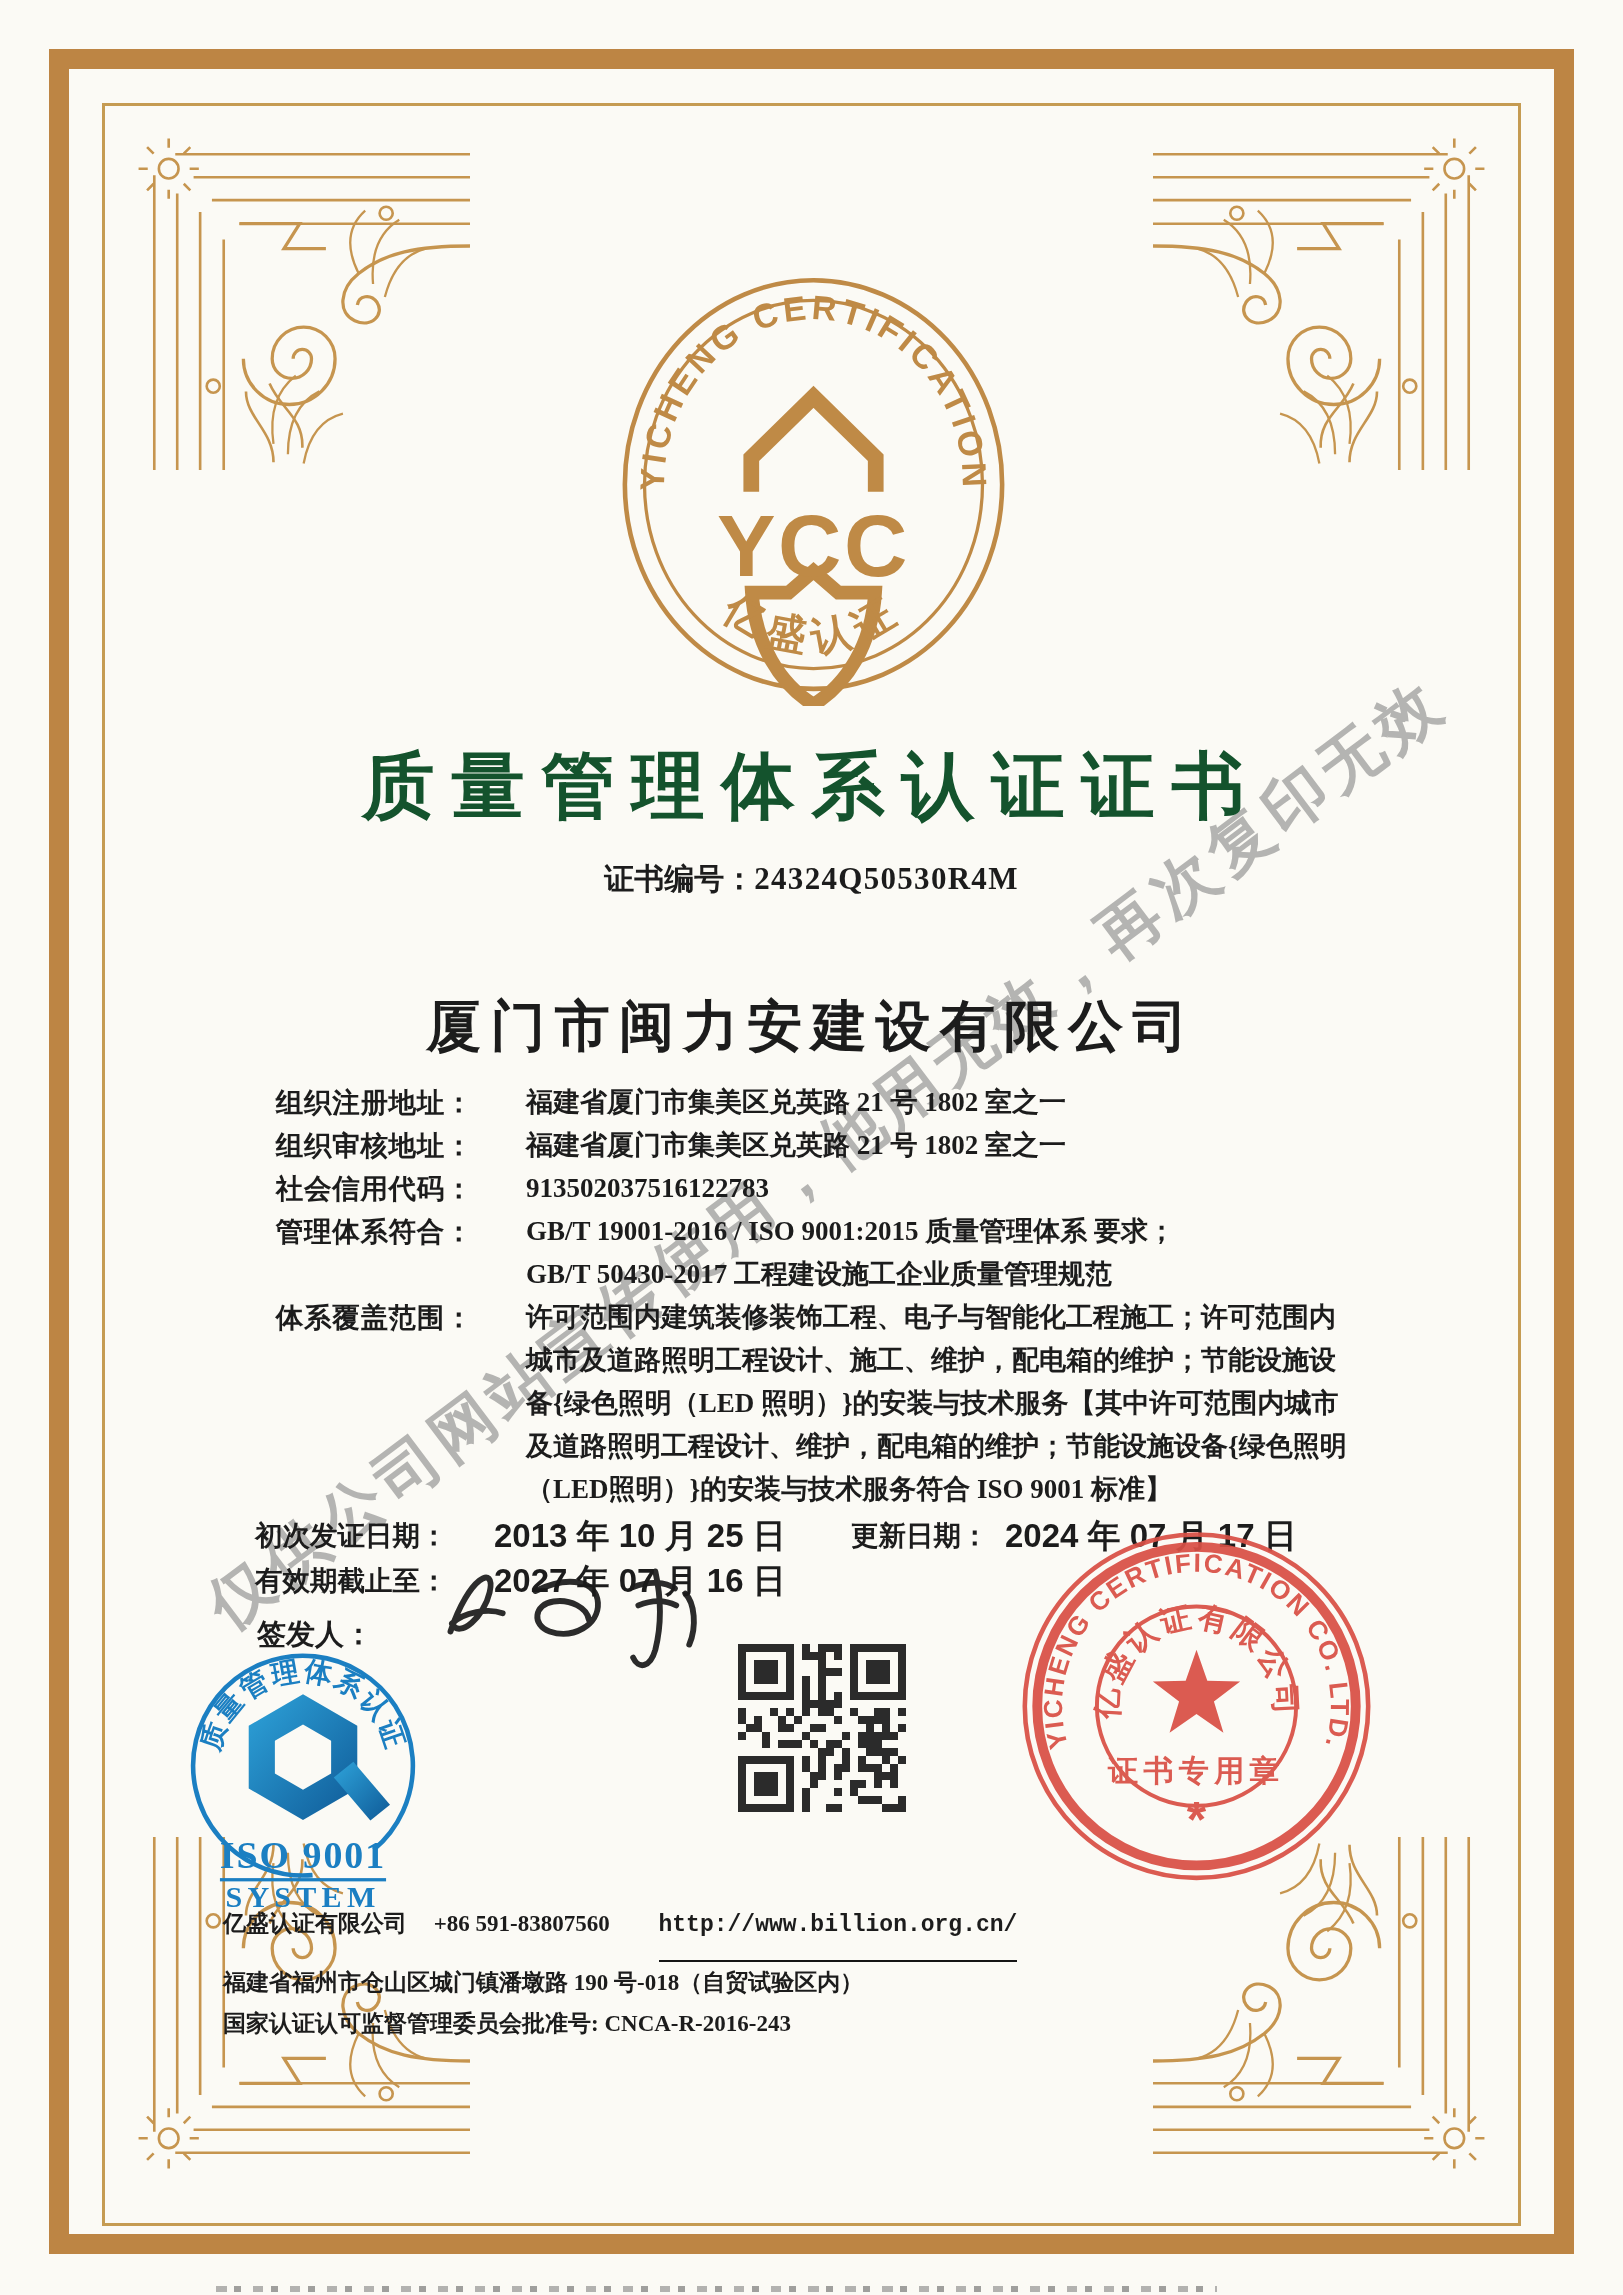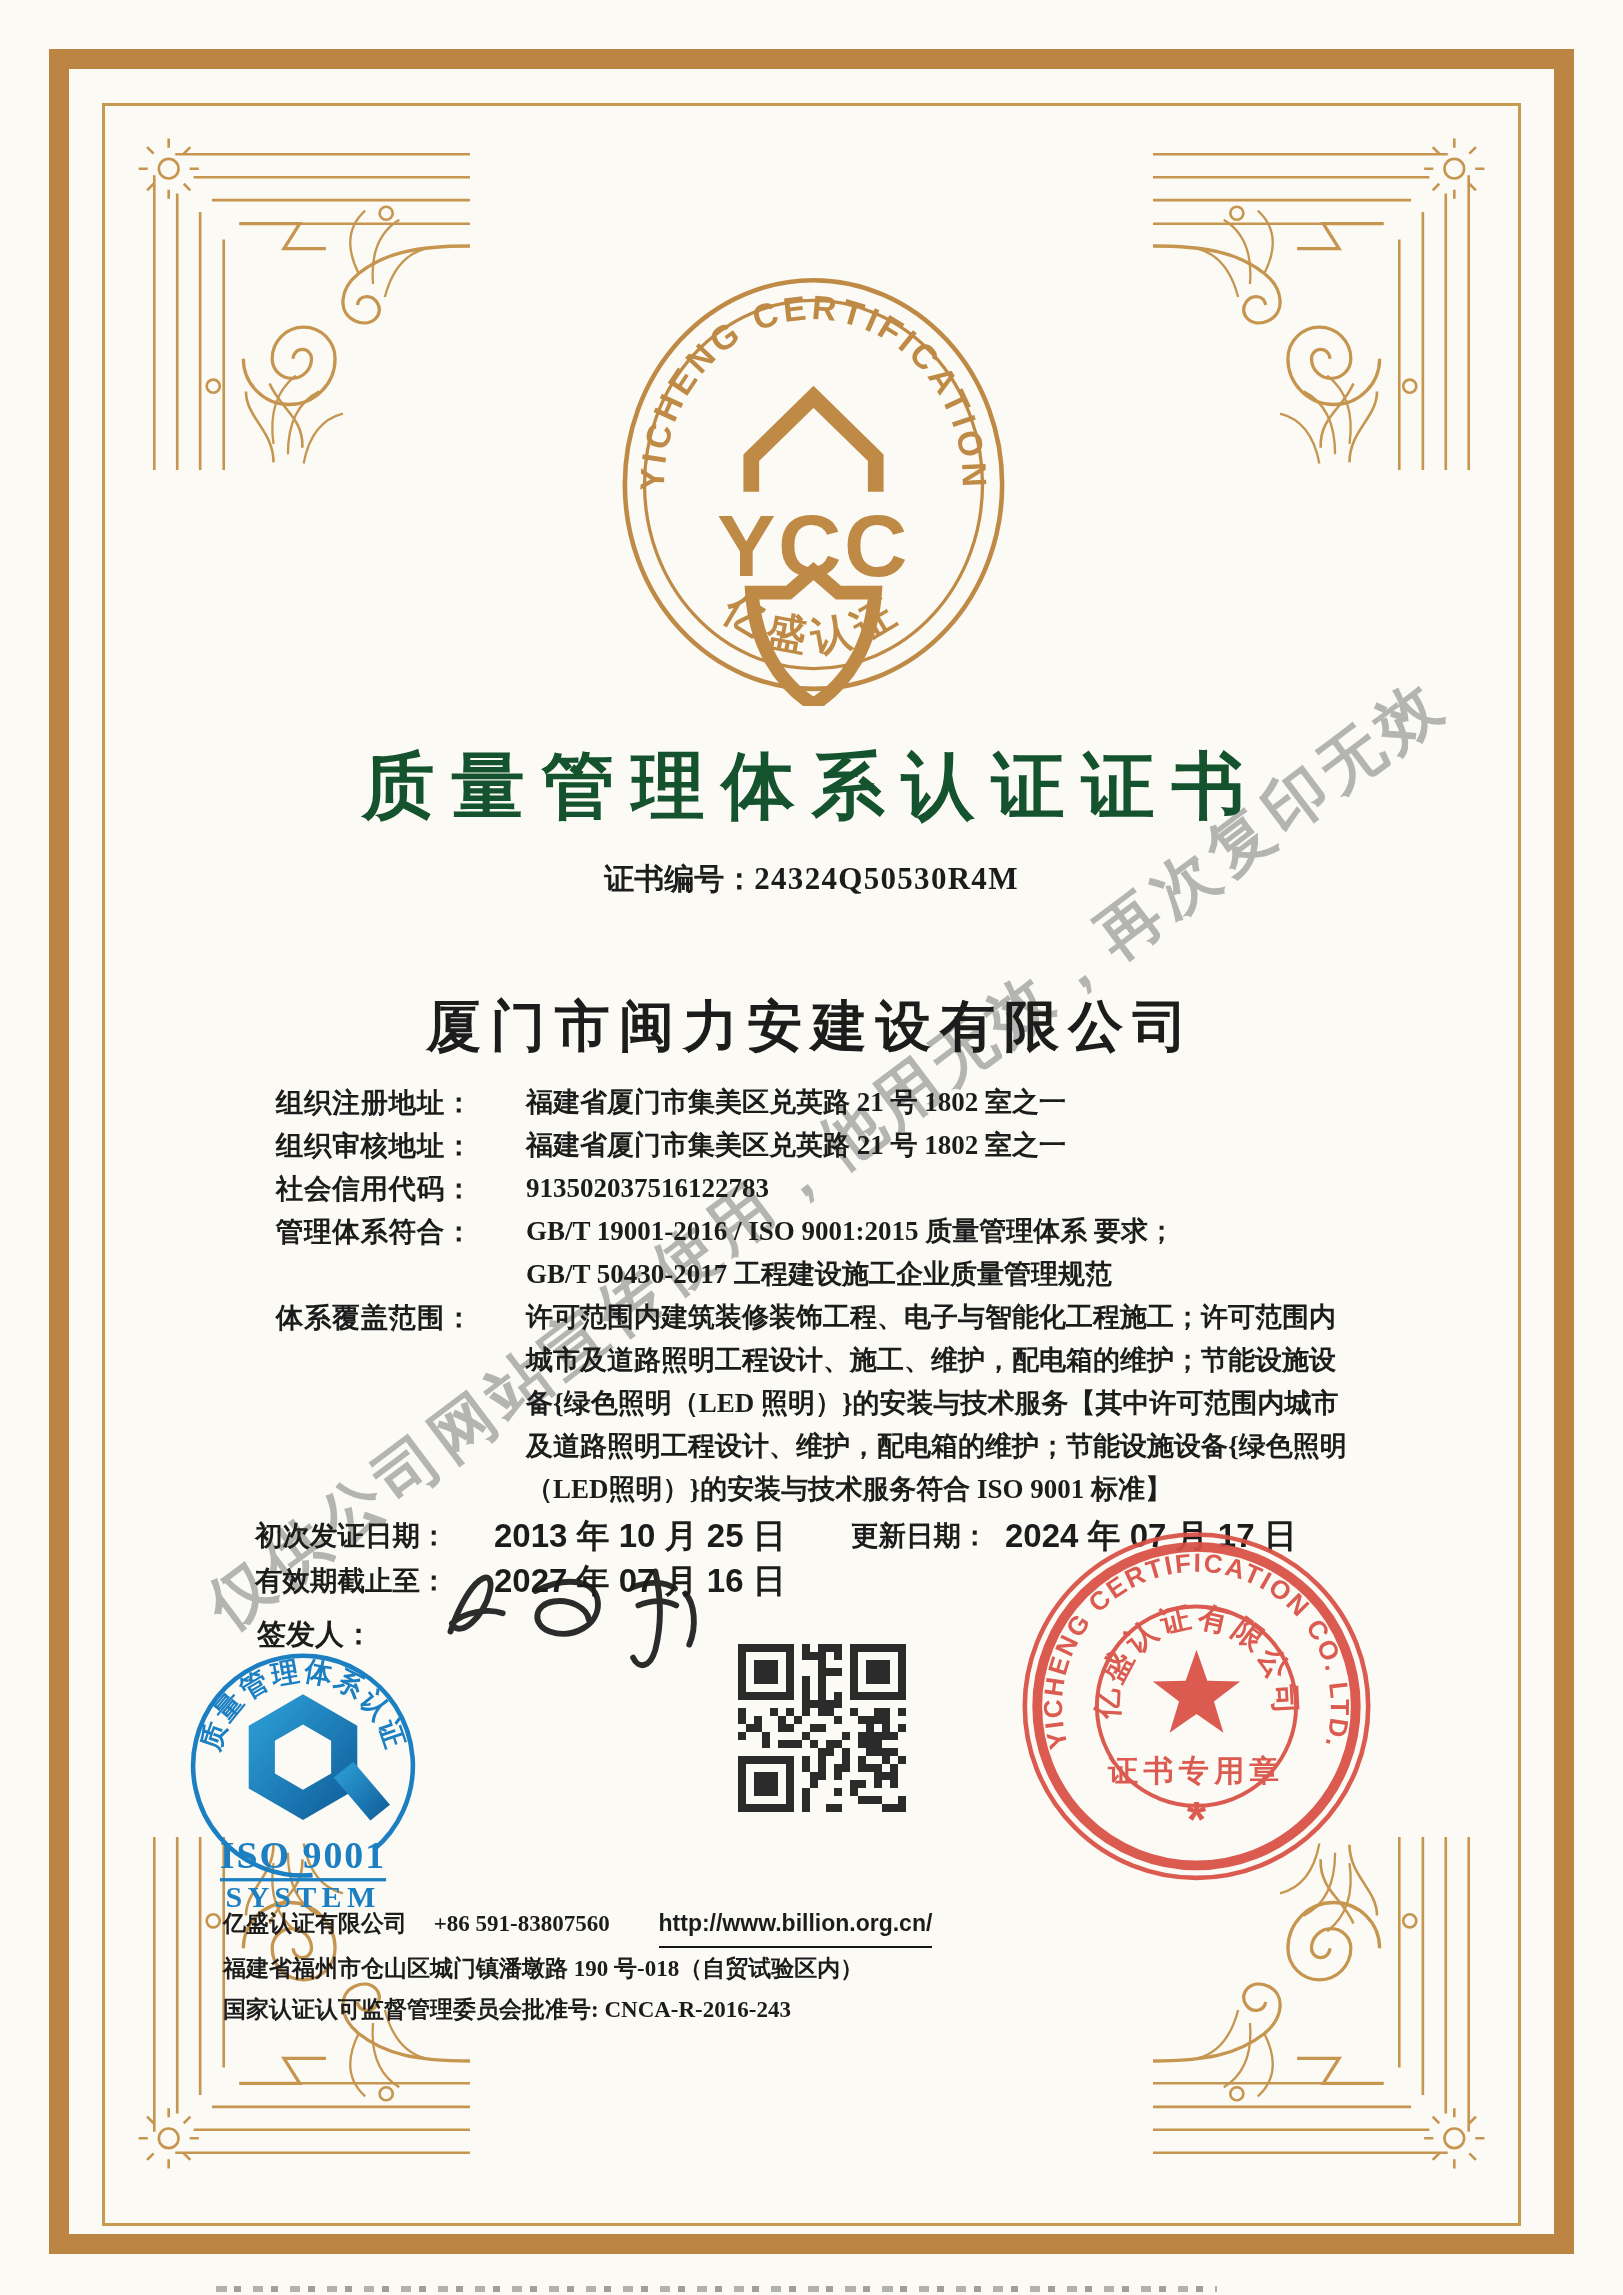--- a/index.html
+++ b/index.html
@@ -50,21 +50,21 @@
   .w365{width:239px;} .w545{width:357px;} .w235{width:154px;}
   .signer{position:absolute;left:257px;top:1615px;font-size:29px;font-weight:bold;text-align:center;}
   .signature{position:absolute;left:425px;top:1548px;}
   .qr{position:absolute;left:738px;top:1644px;}
   .seal{position:absolute;left:1013px;top:1524px;opacity:.93;}
   .badge{position:absolute;left:182px;top:1649px;}
   .footer{position:absolute;left:223px;top:1903px;width:1198px;
           font-family:var(--serif);font-weight:bold;font-size:23px;line-height:41px;}
   .footer .sp{display:inline-block;}
   .footer .gap1{margin-left:21px;} .footer .gap2{margin-left:43px;}
-  .u{border-bottom:2.6px solid #151515;padding-bottom:2px;font-family:Liberation Sans, sans-serif;}
+  .u{border-bottom:2.6px solid #151515;padding-bottom:14px;font-family:Liberation Mono, monospace;}
   .scanline{position:absolute;left:216px;top:2286px;width:1001px;height:5.9px;opacity:.55;
     background:repeating-linear-gradient(90deg,#777 0 10.5px,transparent 10.5px 17.7px,#555 17.7px 25px,transparent 25px 37px);}
   svg text{font-family:var(--sans);}
   svg .ser{font-family:var(--serif);}
 </style>
 </head>
 <body>
 
 <div class="page">
 

